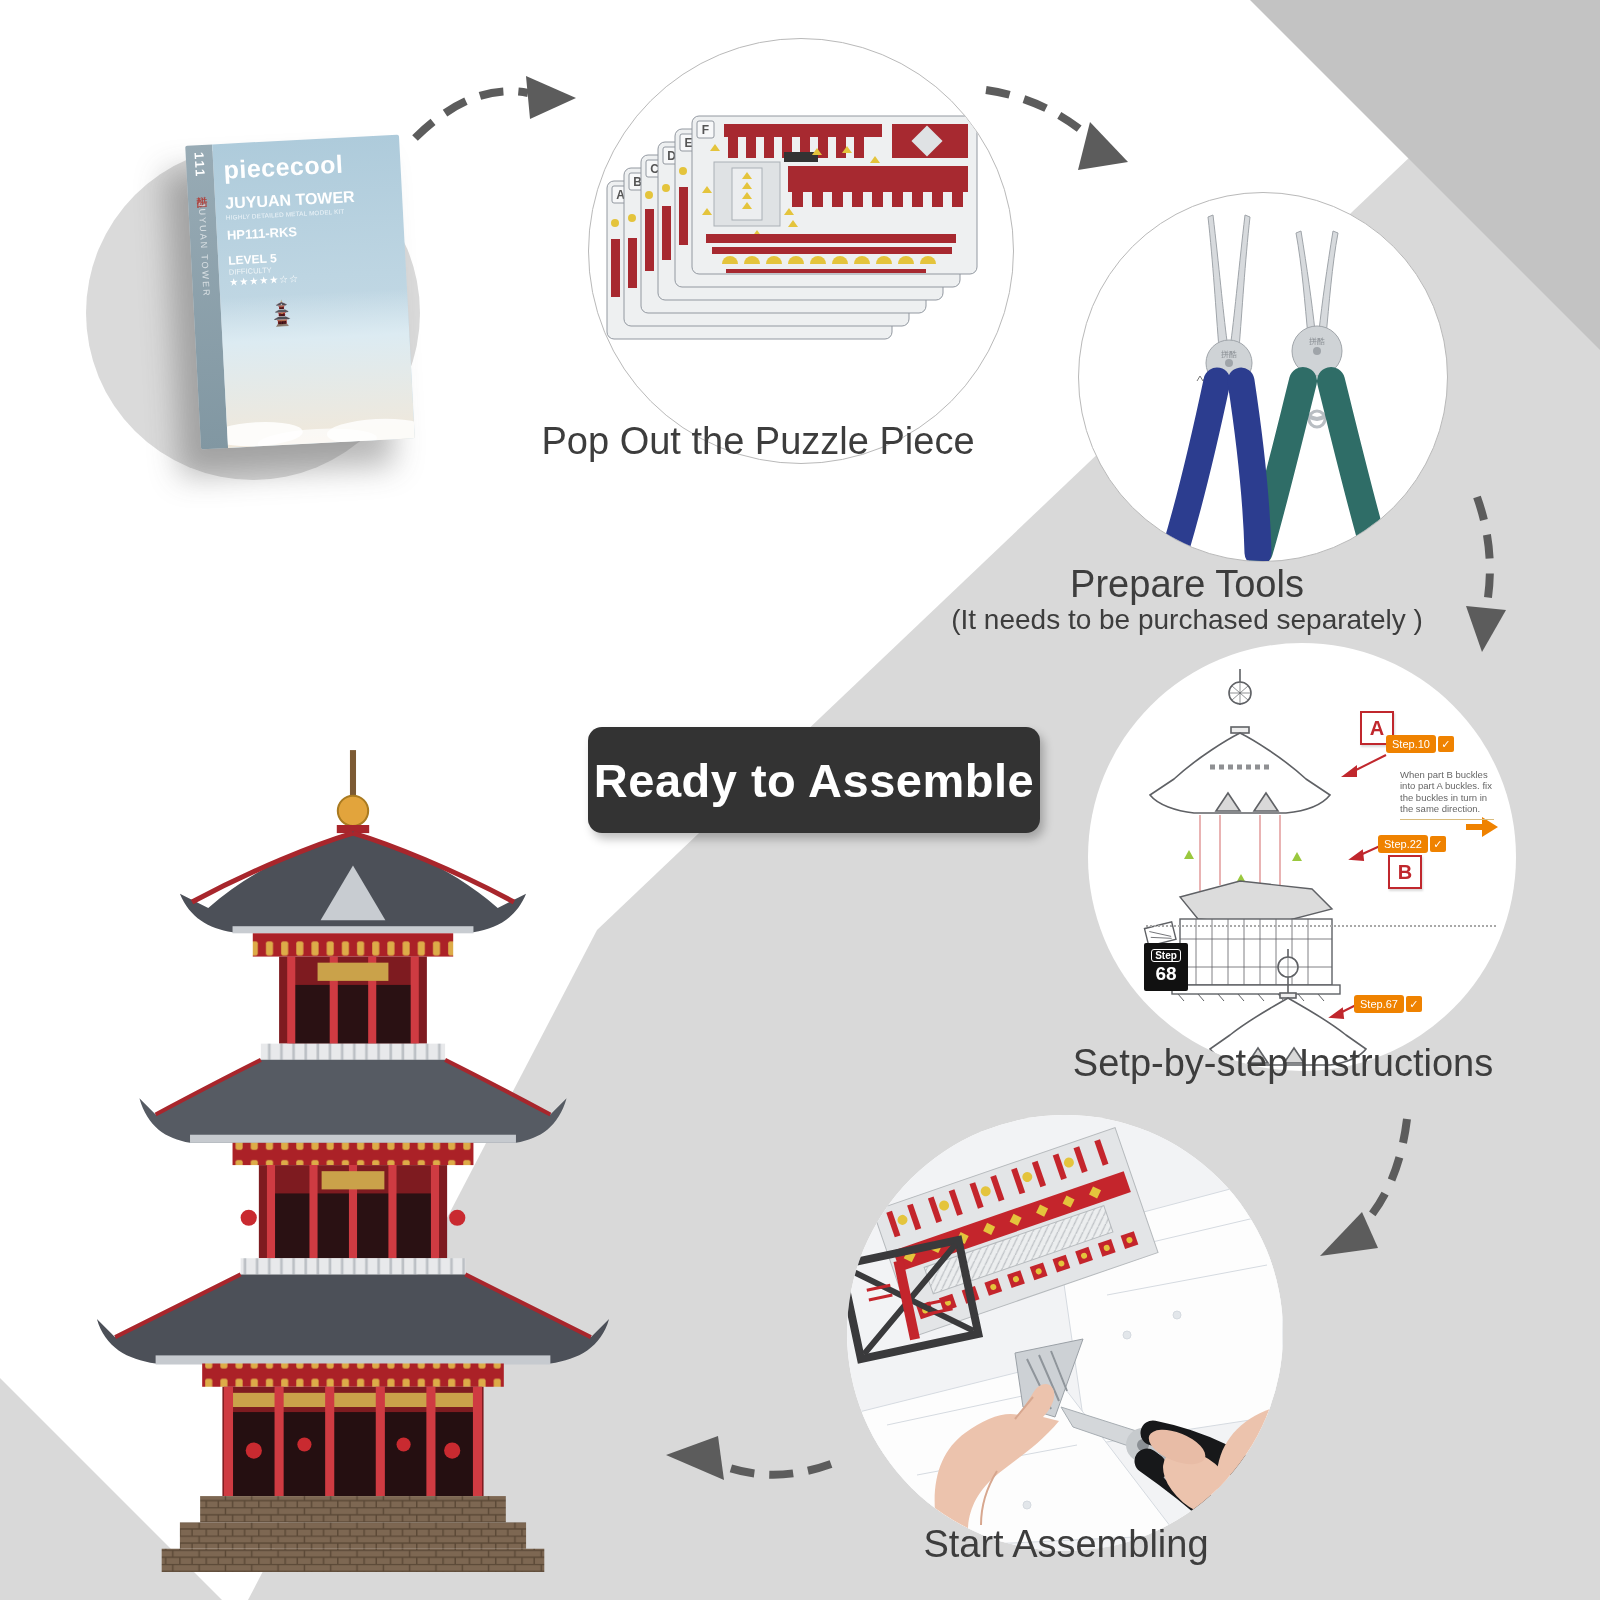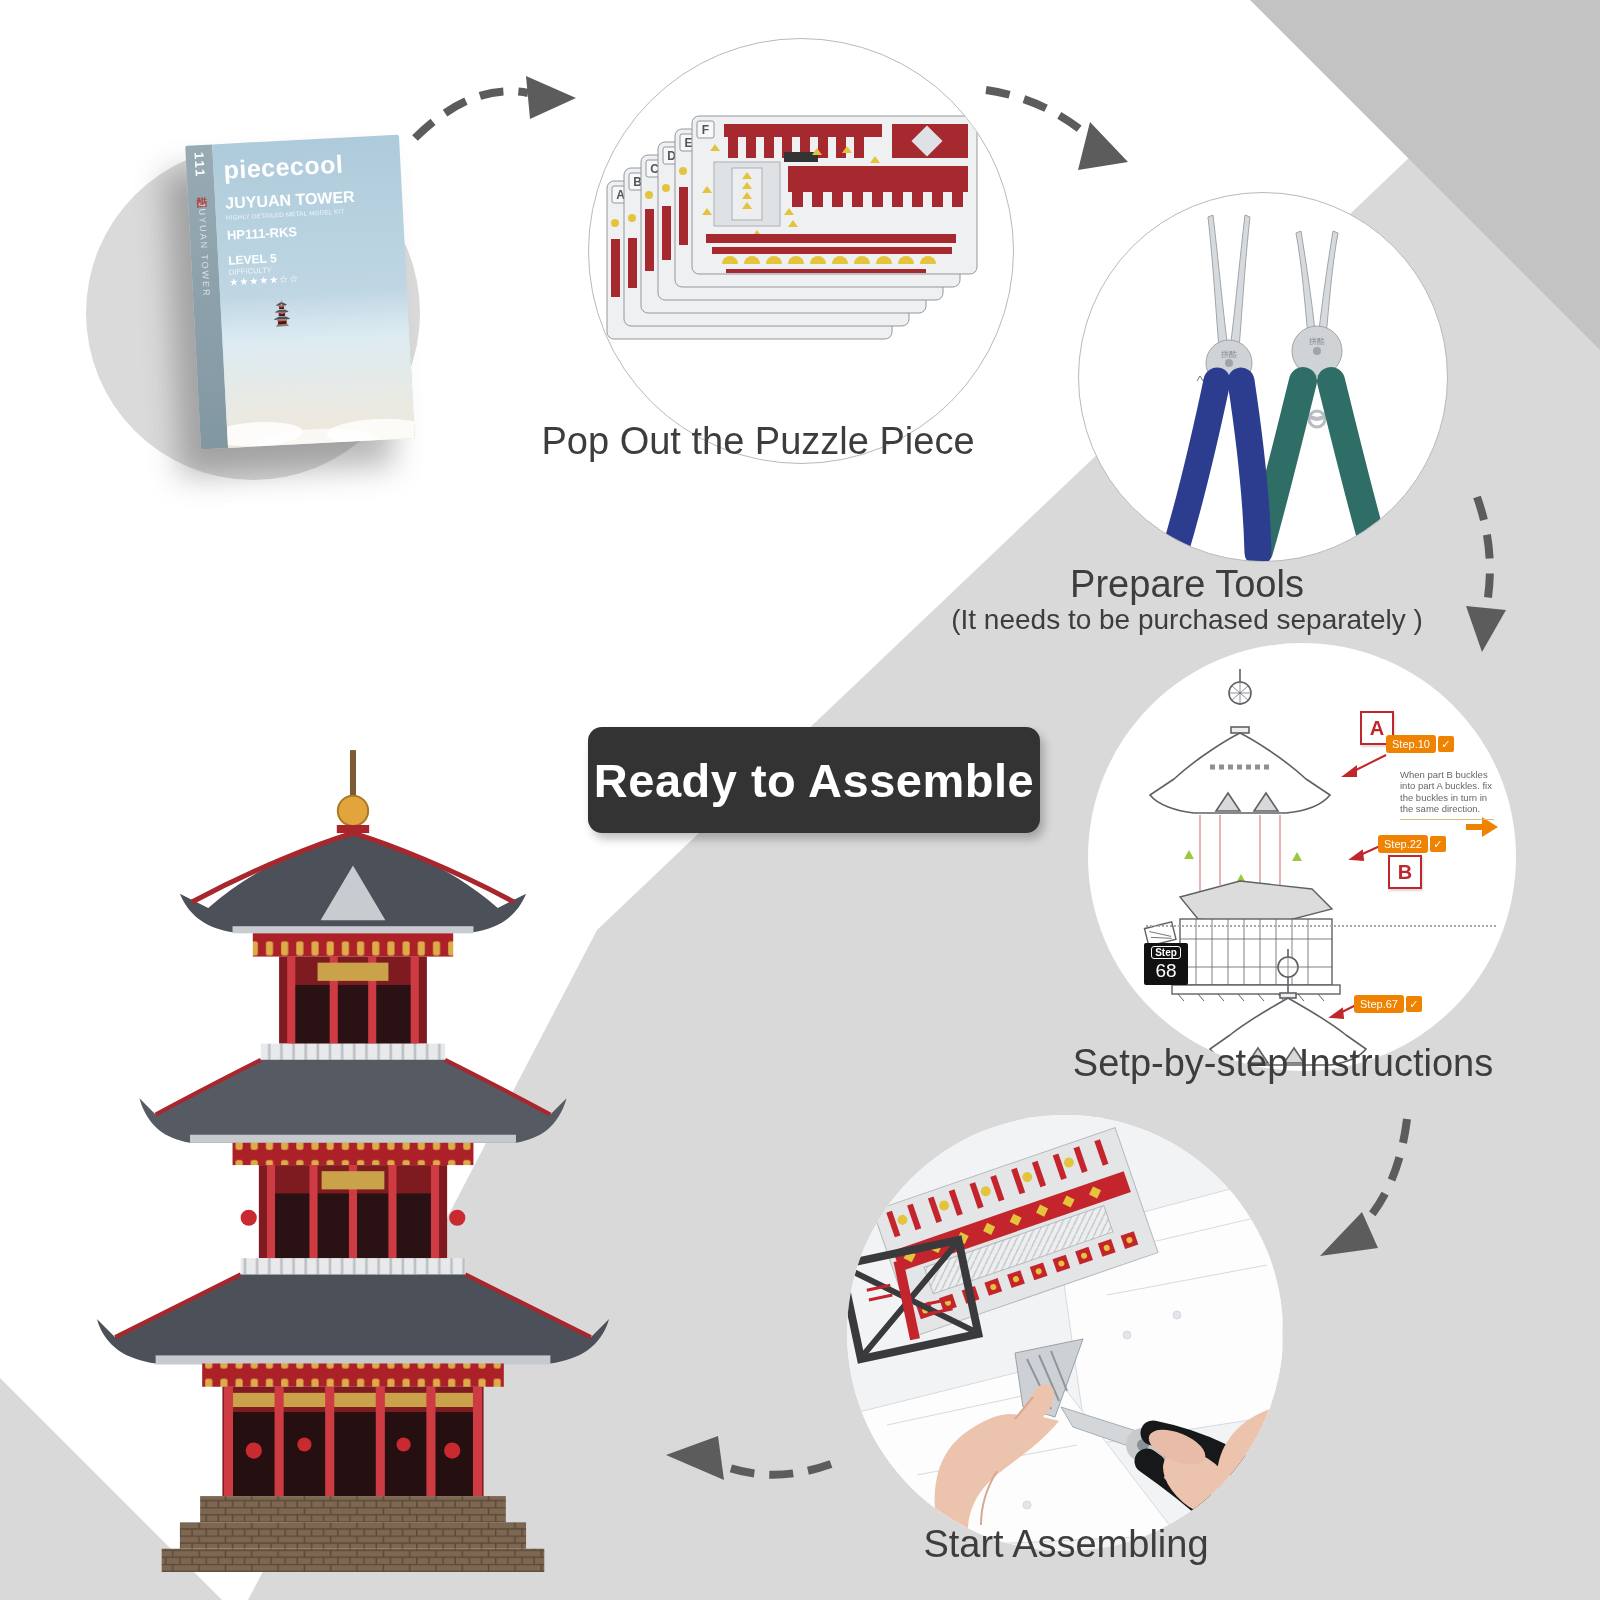--- a/index.html
+++ b/index.html
@@ -47,24 +47,24 @@
   .plabel{position:absolute;width:30px;height:30px;background:#fff;border:2px solid #c0272d;color:#c0272d;
        font-weight:bold;font-size:20px;display:flex;align-items:center;justify-content:center;
        box-shadow:1px 2px 2px rgba(0,0,0,.15);}
   .sbadge{position:absolute;display:flex;align-items:center;gap:2px;}
   .sbadge .lbl{background:#ef8200;color:#fff;font-size:11px;height:18px;line-height:18px;padding:0 6px;border-radius:3px;}
   .sbadge .chk{background:#ef8200;color:#fff;width:16px;height:16px;border-radius:2px;font-size:11px;
        line-height:16px;text-align:center;}
   .inote{position:absolute;width:94px;font-size:9.5px;line-height:1.2;color:#666;
        border-bottom:1px solid #d8bc7e;padding-bottom:4px;}
   .dotline{position:absolute;border-top:2px dotted #a8a8a8;height:0;}
-  .step68{position:absolute;width:44px;height:42px;background:#111;border-radius:2px;color:#fff;
+  .step68{position:absolute;width:44px;height:48px;background:#111;border-radius:2px;color:#fff;
        display:flex;flex-direction:column;align-items:center;justify-content:center;gap:1px;}
   .step68 .sw{font-size:10px;font-weight:bold;border:1.5px solid #fff;border-radius:3px;padding:0 3px;}
-  .step68 .sn{font-size:19px;font-weight:normal;}
+  .step68 .sn{font-size:19px;font-weight:bold;}
   .tower{position:absolute;left:80px;top:742px;width:548px;height:830px;z-index:3;}
   .hiddendefs{position:absolute;width:0;height:0;}
 </style>
 </head>
 <body>
 
 <div class="canvas">
 
   <svg class="hiddendefs" aria-hidden="true">
     <defs>

